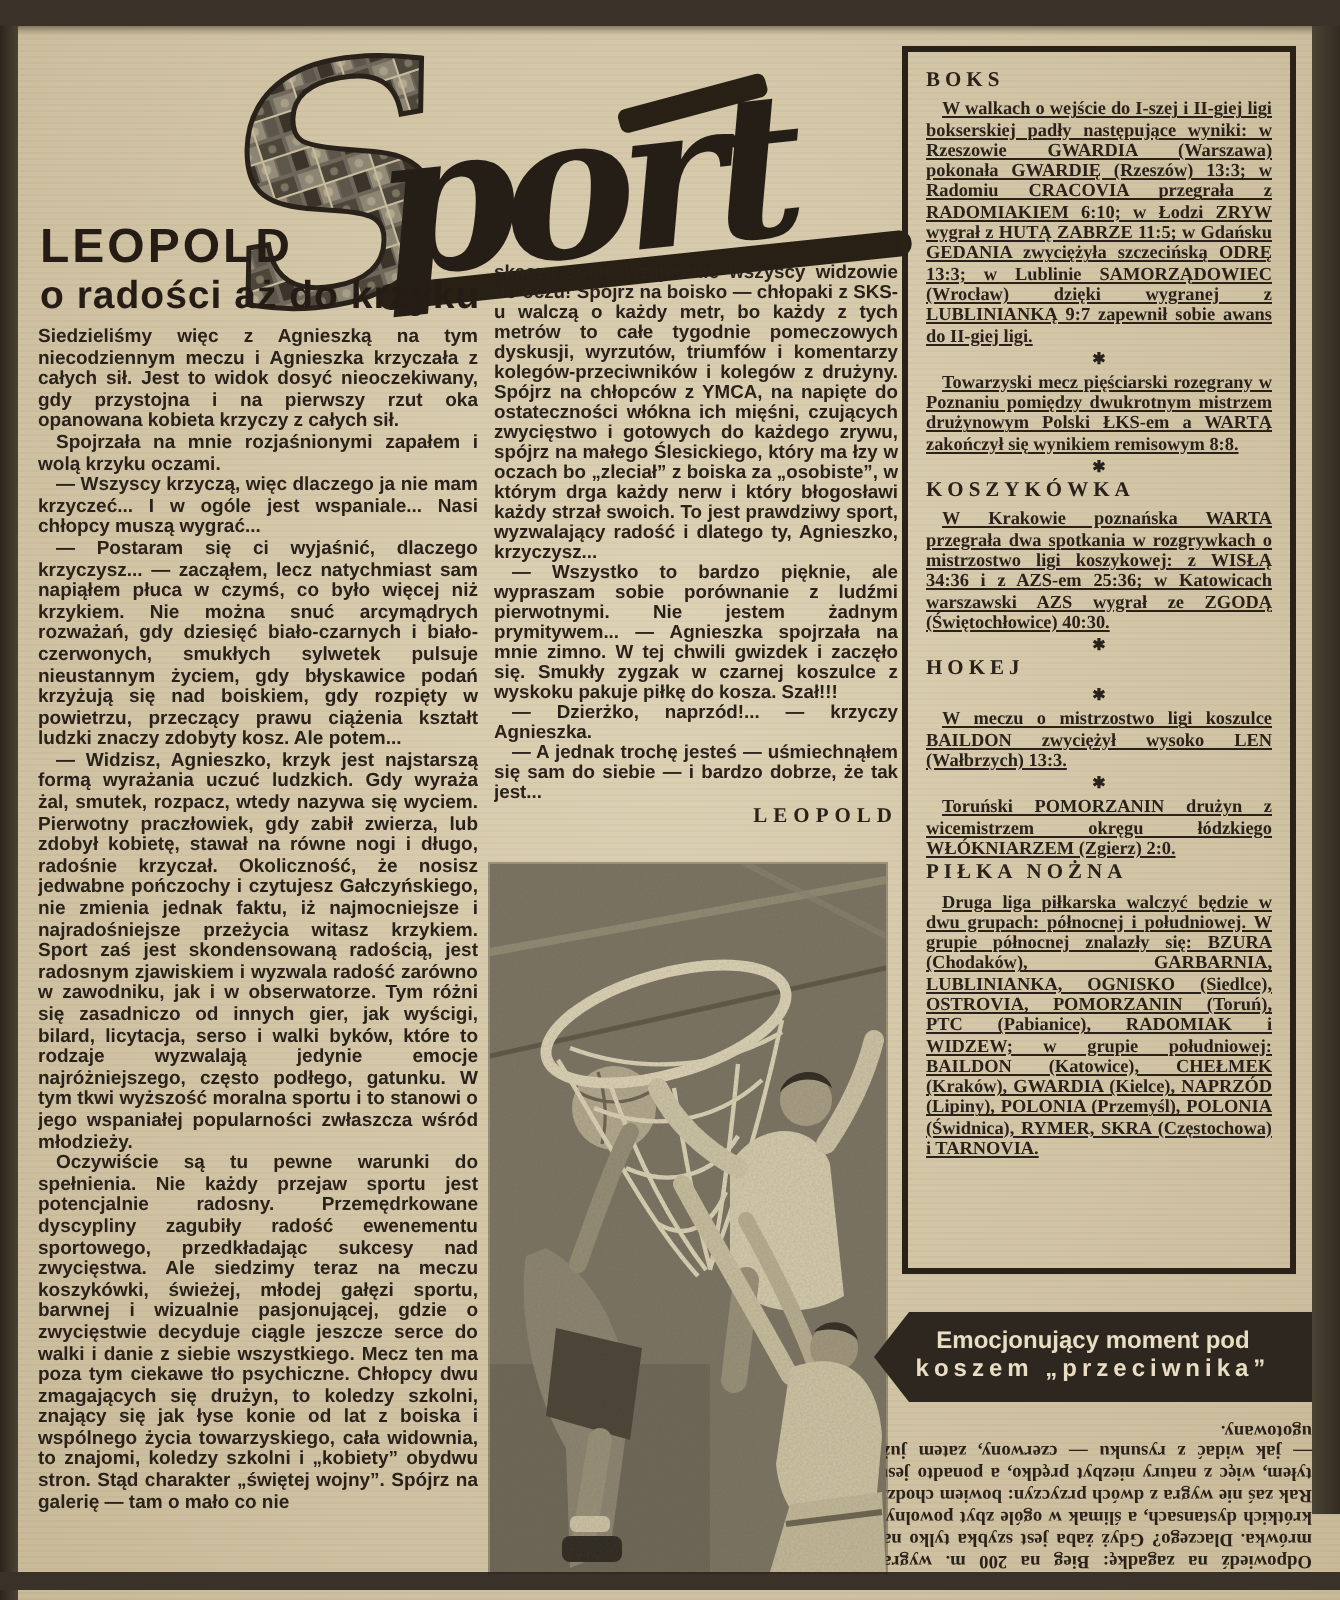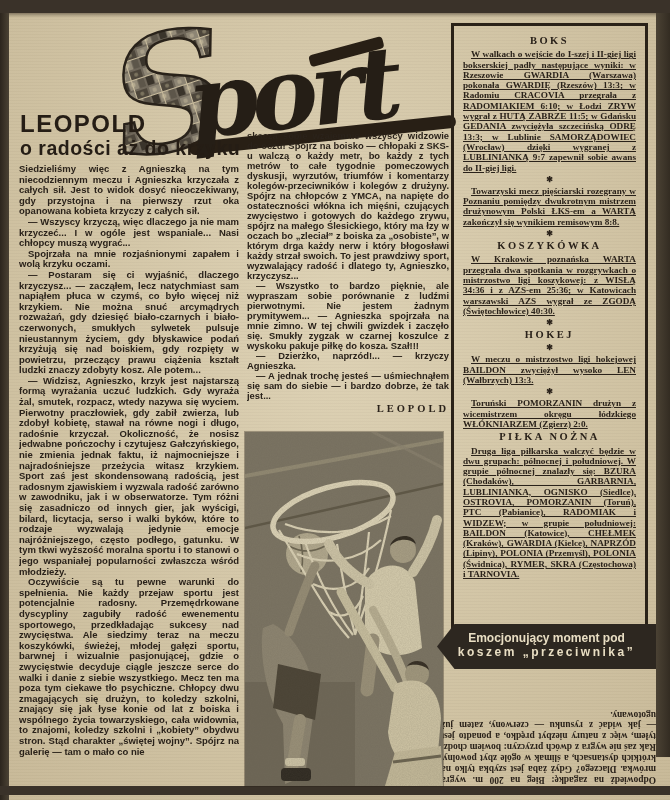--- a/index.html
+++ b/index.html
@@ -26,24 +26,24 @@
   .col2{left:247px;top:131px;width:202px;height:300px;font-size:9.4px;line-height:10px;}
   .para{margin:0;text-indent:9px;}
   .para.noindent{text-indent:0;}
   .signature{text-align:right;font-weight:bold;letter-spacing:3px;font-size:10.5px;margin-top:3px;
              font-family:"Liberation Serif", serif;}
   .photo{position:absolute;left:245px;top:432px;width:198px;height:354px;z-index:2;
          box-shadow:0 0 0 1px rgba(40,32,22,.35);}
   .rbox{position:absolute;left:451px;top:23px;width:197px;height:614px;border:3px solid #2a2218;
         padding:7px 9px 6px 9px;font-family:"Liberation Serif", serif;font-weight:bold;
         font-size:9.2px;line-height:10.3px;text-align:justify;color:#2a221a;overflow:hidden;}
-  .rhead{text-align:center;letter-spacing:2.5px;font-size:10.5px;margin:3px 0 3px 0;text-indent:0;}
+  .rhead{letter-spacing:2.5px;font-size:10.5px;margin:3px 0 3px 0;text-indent:0;}
   .rp{margin:0;text-indent:8px;text-decoration:underline;}
   .star{text-align:center;font-size:8px;line-height:9px;margin:2px 0;}
-  .caption{position:absolute;left:437px;top:624px;width:219px;height:45px;background:#2d2720;z-index:3;
+  .caption{position:absolute;left:437px;top:656px;width:219px;height:45px;background:#2d2720;z-index:3;
            clip-path:polygon(0 50%, 8% 0, 100% 0, 100% 100%, 8% 100%);
            color:#e9dec3;text-align:center;font-weight:bold;padding-top:7px;}
   .cap1{font-size:12px;line-height:14px;}
   .cap2{font-size:12px;line-height:15px;letter-spacing:2.5px;}
   .flipped{position:absolute;left:441px;top:699px;width:215px;height:86px;
            transform:rotate(180deg);font-family:"Liberation Serif", serif;font-weight:bold;
            font-size:9.4px;line-height:10.9px;text-align:justify;color:#2a221a;}
 </style>
 </head>
 <body>
@@ -79,22 +79,22 @@
       <rect x="226" y="42" width="76" height="12" rx="4" fill="#281f15" transform="rotate(-9 226 42)"></rect>
       <text x="102" y="112" font-family="DejaVu Serif, serif" font-style="italic" font-weight="bold" font-size="100" letter-spacing="-7" fill="#251e16">port</text>
     </g>
   </svg>
 
   <div class="kicker">LEOPOLD</div>
   <div class="headline">o radości aż do krzyku</div>
 
   <div class="col col1">
     <p class="para noindent">Siedzieliśmy więc z Agnieszką na tym niecodziennym meczu i Agnieszka krzyczała z całych sił. Jest to widok dosyć nieoczekiwany, gdy przystojna i na pierwszy rzut oka opanowana kobieta krzyczy z całych sił.</p>
+    <p class="para">Spojrzała na mnie rozjaśnionymi zapałem i wolą krzyku oczami.</p>
     <p class="para">— Wszyscy krzyczą, więc dlaczego ja nie mam krzyczeć... I w ogóle jest wspaniale... Nasi chłopcy muszą wygrać...</p>
-    <p class="para">Spojrzała na mnie rozjaśnionymi zapałem i wolą krzyku oczami.</p>
     <p class="para">— Postaram się ci wyjaśnić, dlaczego krzyczysz... — zacząłem, lecz natychmiast sam napiąłem płuca w czymś, co było więcej niż krzykiem. Nie można snuć arcymądrych rozważań, gdy dziesięć biało-czarnych i biało-czerwonych, smukłych sylwetek pulsuje nieustannym życiem, gdy błyskawice podań krzyżują się nad boiskiem, gdy rozpięty w powietrzu, przeczący prawu ciążenia kształt ludzki znaczy zdobyty kosz. Ale potem...</p>
     <p class="para">— Widzisz, Agnieszko, krzyk jest najstarszą formą wyrażania uczuć ludzkich. Gdy wyraża żal, smutek, rozpacz, wtedy nazywa się wyciem. Pierwotny praczłowiek, gdy zabił zwierza, lub zdobył kobietę, stawał na równe nogi i długo, radośnie krzyczał. Okoliczność, że nosisz jedwabne pończochy i czytujesz Gałczyńskiego, nie zmienia jednak faktu, iż najmocniejsze i najradośniejsze przeżycia witasz krzykiem. Sport zaś jest skondensowaną radością, jest radosnym zjawiskiem i wyzwala radość zarówno w zawodniku, jak i w obserwatorze. Tym różni się zasadniczo od innych gier, jak wyścigi, bilard, licytacja, serso i walki byków, które to rodzaje wyzwalają jedynie emocje najróżniejszego, często podłego, gatunku. W tym tkwi wyższość moralna sportu i to stanowi o jego wspaniałej popularności zwłaszcza wśród młodzieży.</p>
     <p class="para">Oczywiście są tu pewne warunki do spełnienia. Nie każdy przejaw sportu jest potencjalnie radosny. Przemędrkowane dyscypliny zagubiły radość ewenementu sportowego, przedkładając sukcesy nad zwycięstwa. Ale siedzimy teraz na meczu koszykówki, świeżej, młodej gałęzi sportu, barwnej i wizualnie pasjonującej, gdzie o zwycięstwie decyduje ciągle jeszcze serce do walki i danie z siebie wszystkiego. Mecz ten ma poza tym ciekawe tło psychiczne. Chłopcy dwu zmagających się drużyn, to koledzy szkolni, znający się jak łyse konie od lat z boiska i wspólnego życia towarzyskiego, cała widownia, to znajomi, koledzy szkolni i „kobiety” obydwu stron. Stąd charakter „świętej wojny”. Spójrz na galerię — tam o mało co nie</p>
   </div>
 
   <div class="col col2">
     <p class="para noindent">skaczą sobie wzajemnie wszyscy widzowie do oczu! Spójrz na boisko — chłopaki z SKS-u walczą o każdy metr, bo każdy z tych metrów to całe tygodnie pomeczowych dyskusji, wyrzutów, triumfów i komentarzy kolegów-przeciwników i kolegów z drużyny. Spójrz na chłopców z YMCA, na napięte do ostateczności włókna ich mięśni, czujących zwycięstwo i gotowych do każdego zrywu, spójrz na małego Ślesickiego, który ma łzy w oczach bo „zleciał” z boiska za „osobiste”, w którym drga każdy nerw i który błogosławi każdy strzał swoich. To jest prawdziwy sport, wyzwalający radość i dlatego ty, Agnieszko, krzyczysz...</p>
     <p class="para">— Wszystko to bardzo pięknie, ale wypraszam sobie porównanie z ludźmi pierwotnymi. Nie jestem żadnym prymitywem... — Agnieszka spojrzała na mnie zimno. W tej chwili gwizdek i zaczęło się. Smukły zygzak w czarnej koszulce z wyskoku pakuje piłkę do kosza. Szał!!!</p>
     <p class="para">— Dzierżko, naprzód!... — krzyczy Agnieszka.</p>
     <p class="para">— A jednak trochę jesteś — uśmiechnąłem się sam do siebie — i bardzo dobrze, że tak jest...</p>
@@ -165,21 +165,21 @@
     <div class="star">✱</div>
     <p class="rp">Towarzyski mecz pięściarski rozegrany w Poznaniu pomiędzy dwukrotnym mistrzem drużynowym Polski ŁKS-em a WARTĄ zakończył się wynikiem remisowym 8:8.</p>
     <div class="star">✱</div>
 
     <div class="rhead">KOSZYKÓWKA</div>
     <p class="rp">W Krakowie poznańska WARTA przegrała dwa spotkania w rozgrywkach o mistrzostwo ligi koszykowej: z WISŁĄ 34:36 i z AZS-em 25:36; w Katowicach warszawski AZS wygrał ze ZGODĄ (Świętochłowice) 40:30.</p>
     <div class="star">✱</div>
 
     <div class="rhead">HOKEJ</div>
     <div class="star">✱</div>
-    <p class="rp">W meczu o mistrzostwo ligi hokejowej BAILDON zwyciężył wysoko LEN (Wałbrzych) 13:3.</p>
+    <p class="rp">W meczu o mistrzostwo ligi koszulce BAILDON zwyciężył wysoko LEN (Wałbrzych) 13:3.</p>
     <div class="star">✱</div>
     <p class="rp">Toruński POMORZANIN drużyn z wicemistrzem okręgu łódzkiego WŁÓKNIARZEM (Zgierz) 2:0.</p>
 
     <div class="rhead">PIŁKA NOŻNA</div>
     <p class="rp">Druga liga piłkarska walczyć będzie w dwu grupach: północnej i południowej. W grupie północnej znalazły się: BZURA (Chodaków), GARBARNIA, LUBLINIANKA, OGNISKO (Siedlce), OSTROVIA, POMORZANIN (Toruń), PTC (Pabianice), RADOMIAK i WIDZEW; w grupie południowej: BAILDON (Katowice), CHEŁMEK (Kraków), GWARDIA (Kielce), NAPRZÓD (Lipiny), POLONIA (Przemyśl), POLONIA (Świdnica), RYMER, SKRA (Częstochowa) i TARNOVIA.</p>
   </div>
 
   <div class="caption">
     <div class="cap1">Emocjonujący moment pod</div>
     <div class="cap2">koszem „przeciwnika”</div>

